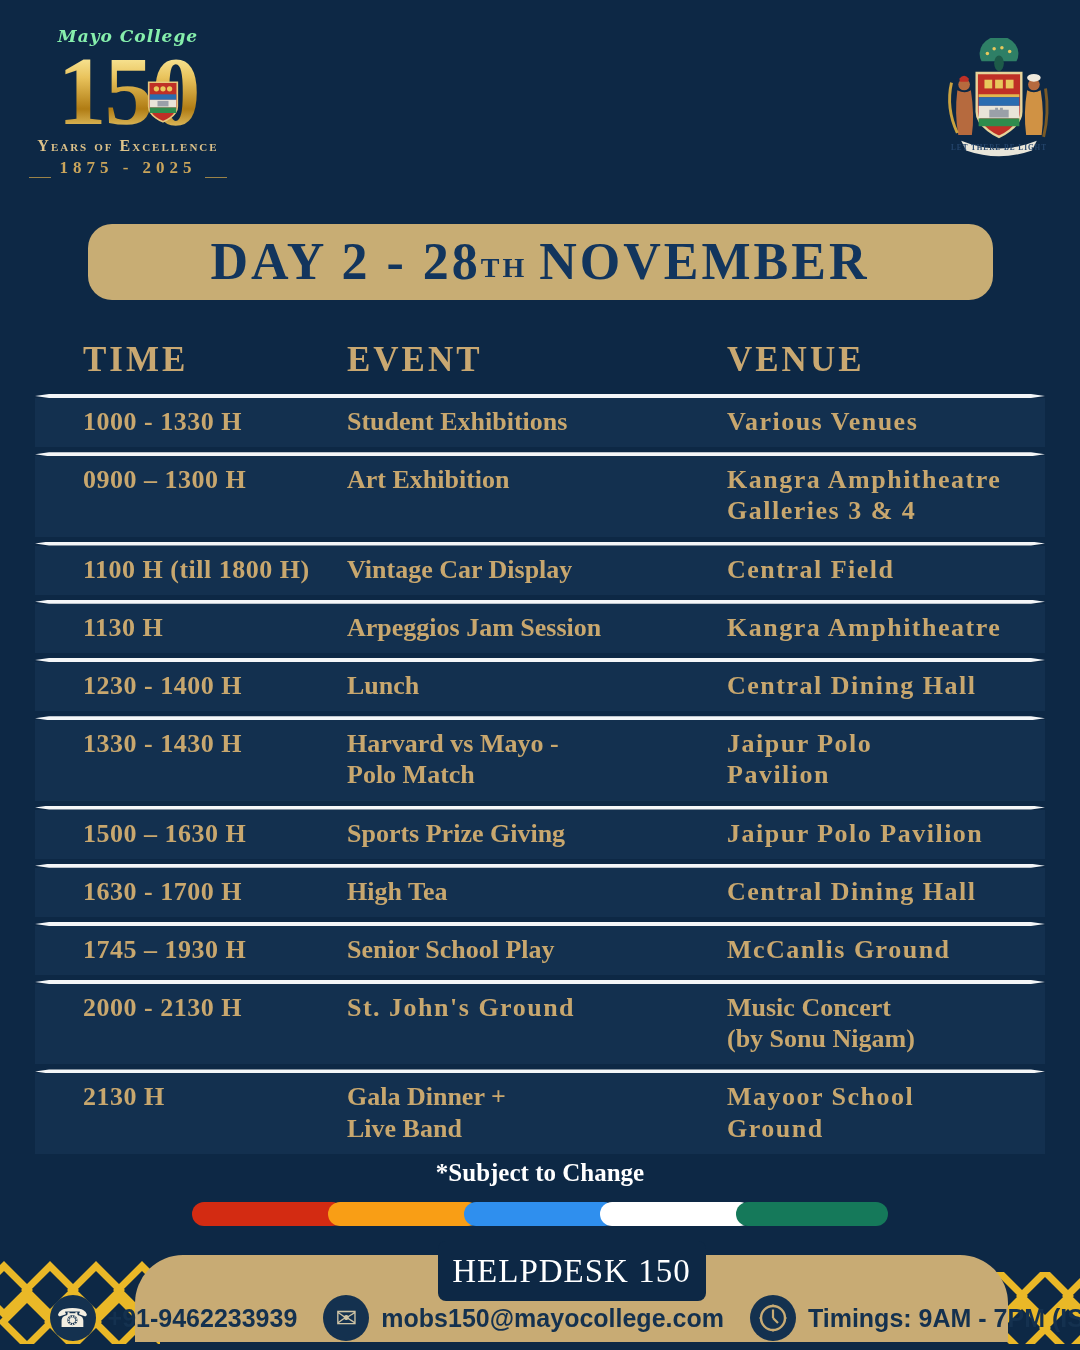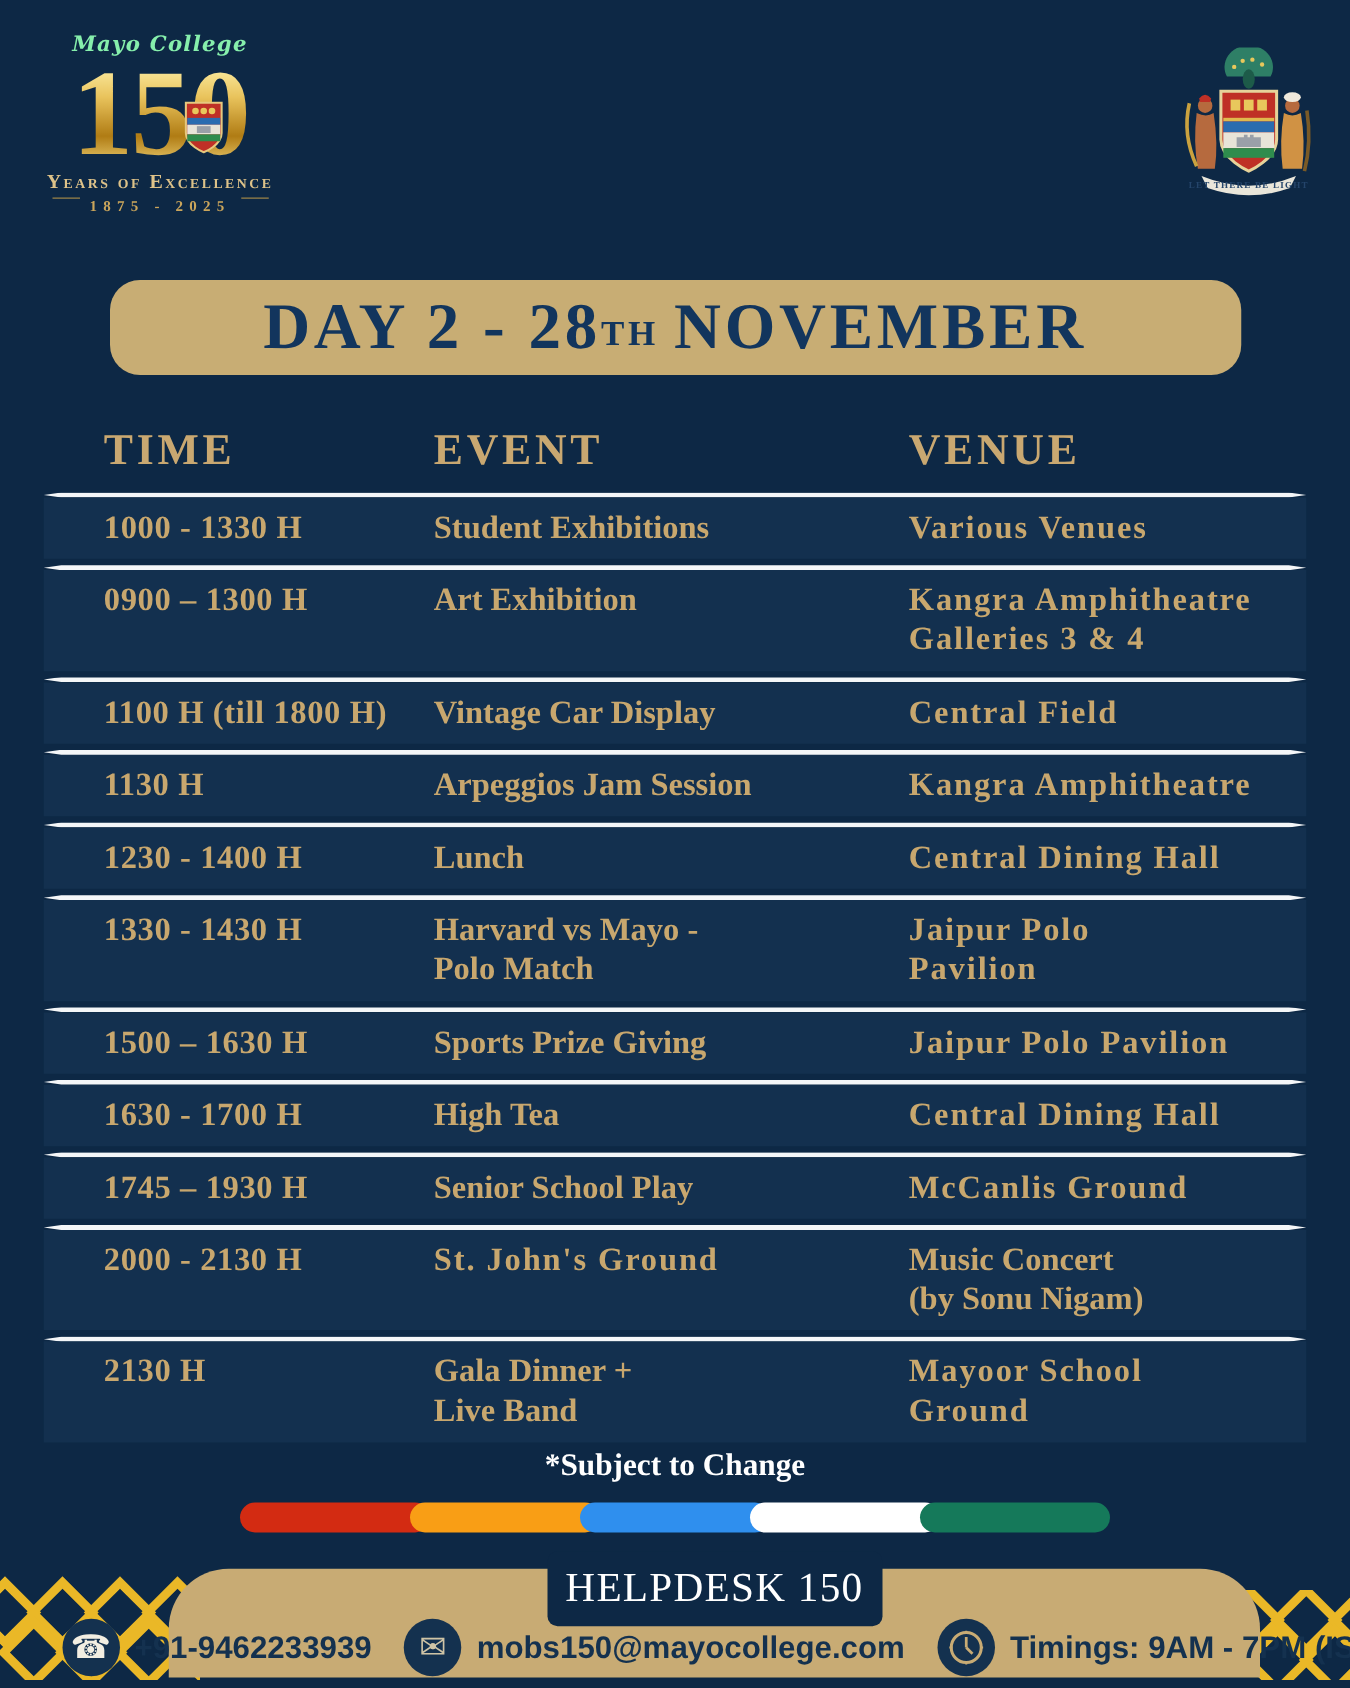--- a/index.html
+++ b/index.html
@@ -10,22 +10,22 @@
   .logo{position:absolute;left:28px;top:26px;width:200px;text-align:center;}
   .logo-school{font-size:17px;font-weight:bold;color:#86efac;letter-spacing:1px;
                font-family:"DejaVu Serif",serif;font-style:italic;}
   .logo-150{position:relative;font-size:98px;line-height:.92;font-weight:bold;letter-spacing:-2px;
             background:linear-gradient(180deg,#fdf0a8 5%,#e9c35c 35%,#b07c14 70%,#f3d87e 100%);
             -webkit-background-clip:text;background-clip:text;color:transparent;
             font-family:Liberation Serif, serif;}
   .logo-minicrest{position:absolute;left:118px;top:34px;}
   .logo-tagline{font-size:16px;color:#ddc289;letter-spacing:2px;margin-top:1px;font-variant:small-caps;
                 font-weight:bold;}
-  .logo-years{font-size:12px;color:#caa55b;letter-spacing:5px;margin-top:3px;font-weight:bold;
-              display:flex;align-items:flex-start;justify-content:center;gap:8px;}
+  .logo-years{font-size:17px;color:#caa55b;letter-spacing:5px;margin-top:3px;font-weight:bold;
+              display:flex;align-items:flex-end;justify-content:center;gap:8px;}
   .logo-years .dash{display:inline-block;width:22px;height:1px;background:#9b8348;}
 
   
   .crest{position:absolute;right:18px;top:38px;}
 
   
   .title-band{margin:224px auto 0;width:905px;height:76px;border-radius:24px;background:#c8ad74;
               display:flex;align-items:center;justify-content:center;color:#12355d;
               font-size:52px;font-weight:bold;letter-spacing:3px;padding-top:0;line-height:74px;}
   .title-band sup{font-size:28px;line-height:1;margin-top:12px;margin-right:6px;font-weight:bold;}

